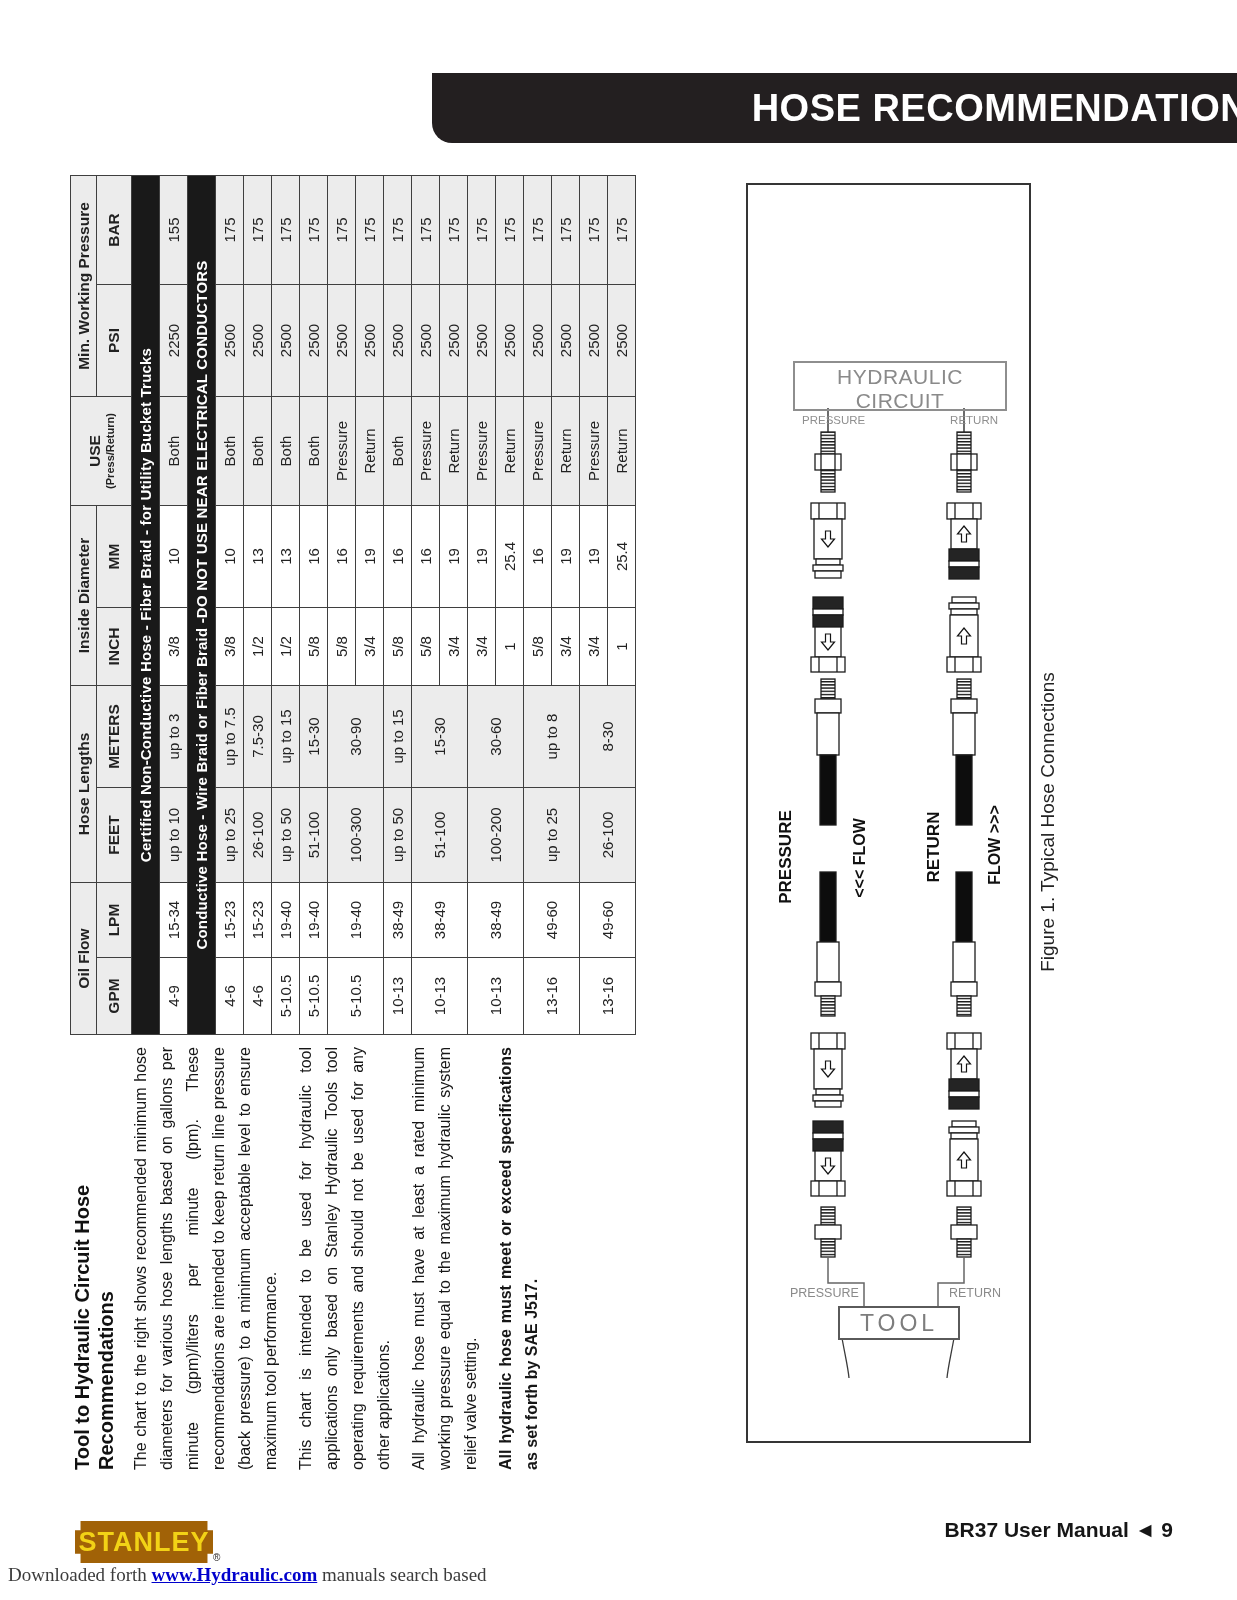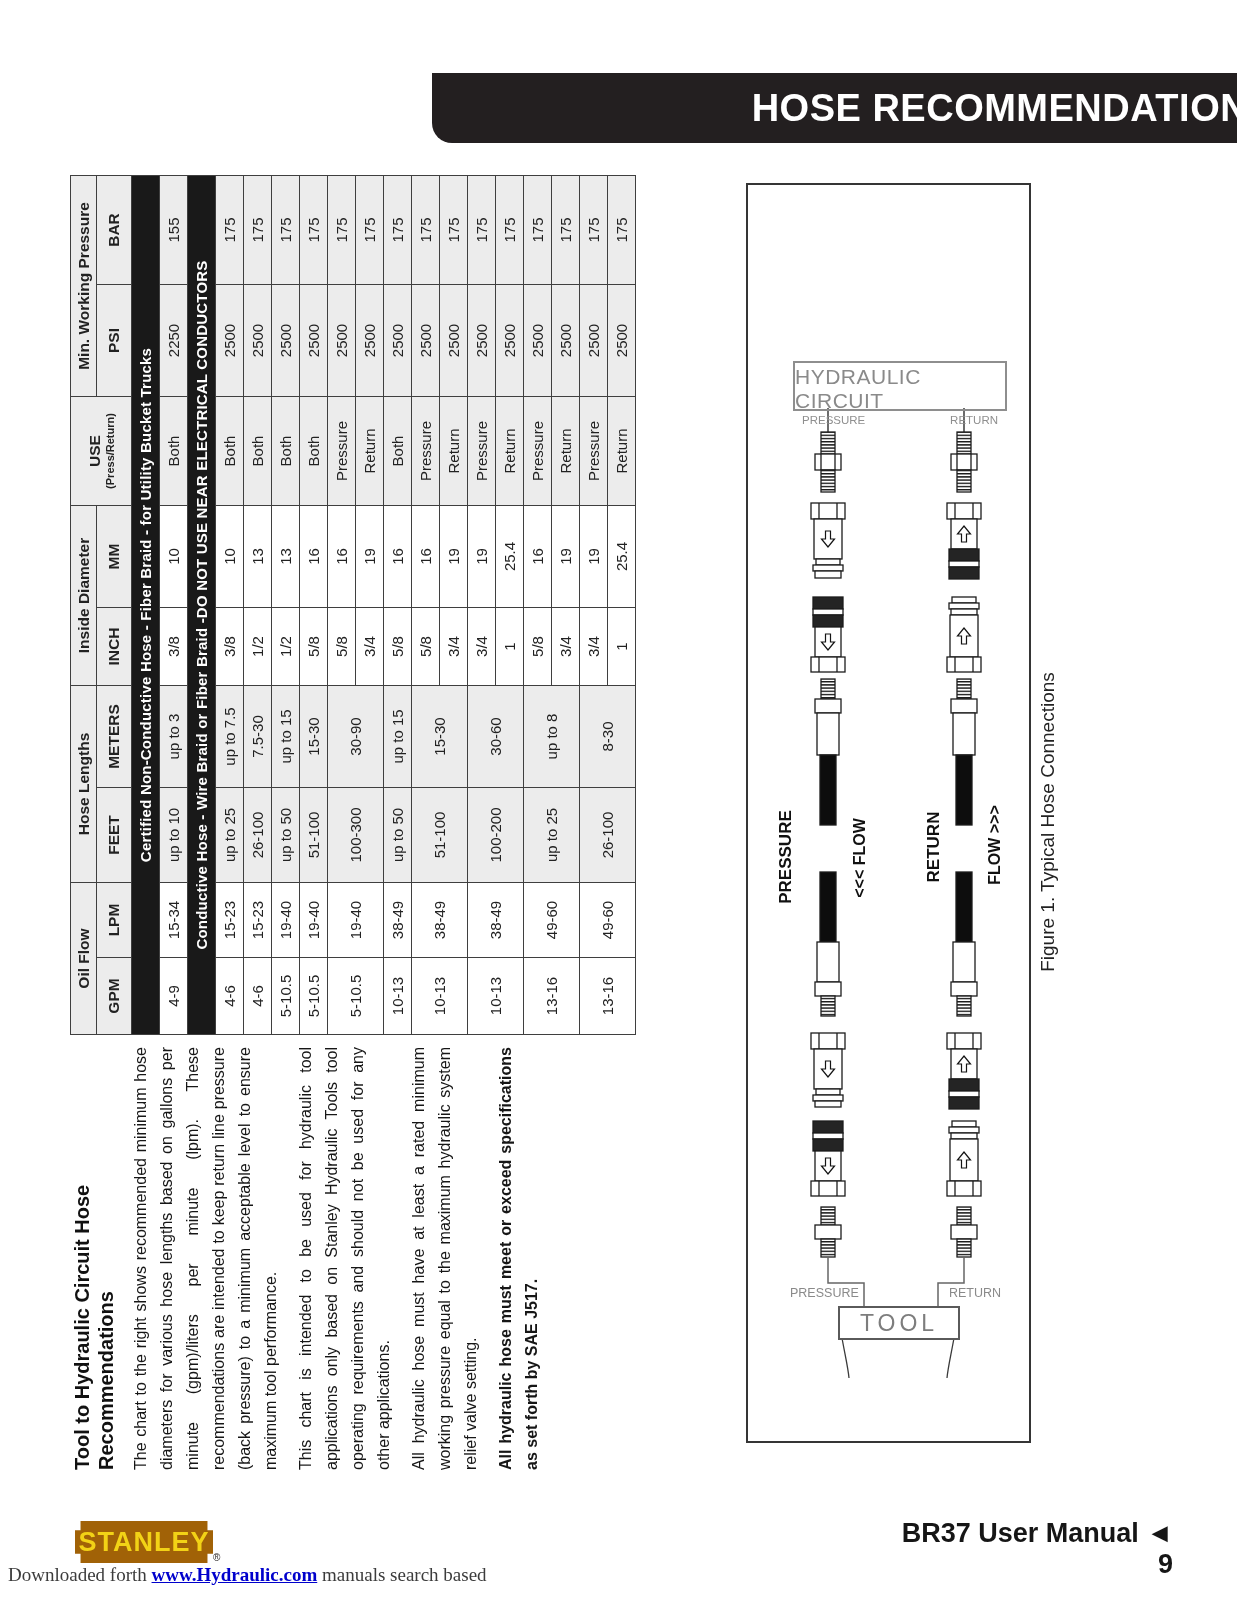--- a/index.html
+++ b/index.html
@@ -32,21 +32,21 @@
   table.hose td.shade{background:#ececec;}
   table.hose tr.band-row td{background:#191919;color:#fff;font-weight:bold;font-size:15px;
              height:27px;letter-spacing:.2px;}
   .use-th .sub{display:block;font-size:11px;font-weight:bold;}
 
   
   .figure{position:absolute;left:746px;top:183px;width:281px;height:1256px;
           border:2px solid #353535;background:#fff;}
   .circuit-box{position:absolute;left:45px;top:176px;width:210px;height:46px;
           border:2px solid #8e8e8e;color:#8a8a8a;}
-  .circuit-title{font-size:21px;letter-spacing:.5px;text-align:left;margin-top:2px;}
+  .circuit-title{font-size:21px;letter-spacing:.5px;text-align:center;margin-top:2px;}
   .circuit-ports{display:flex;justify-content:space-between;padding:0 7px;font-size:11.5px;
           margin-top:1px;color:#8f8f8f;}
   .hose-svg{position:absolute;left:0;top:0;}
   .vlabel{position:absolute;white-space:nowrap;font-weight:bold;color:#111;
           transform:translate(-50%,-50%) rotate(-90deg);}
   .vl-17{font-size:17px;} .vl-16{font-size:16px;}
   .tool-port{position:absolute;font-size:12.5px;color:#8a8a8a;}
   .tool-box{position:absolute;left:90px;top:1121px;width:118px;height:30px;
           border:2px solid #5a5a5a;color:#7d7d7d;text-align:center;line-height:30px;
           font-size:23px;letter-spacing:4px;}
@@ -55,21 +55,21 @@
           transform:translate(-50%,-50%) rotate(-90deg);font-size:19px;color:#222;}
 
   
   .logo{position:absolute;left:75px;top:1521px;width:138px;height:42px;background:#a16207;
         clip-path:polygon(4% 0,96% 0,96% 22%,100% 22%,100% 78%,96% 78%,96% 100%,4% 100%,
                           4% 78%,0 78%,0 22%,4% 22%);}
   .logo span{display:block;text-align:center;line-height:42px;color:#f2d216;font-weight:bold;
         font-size:27px;letter-spacing:1px;}
   .logo-r{position:absolute;left:213px;top:1552px;font-size:10px;color:#231f20;}
   .manual-line{position:absolute;left:900px;top:1518px;width:273px;text-align:right;
-        font-weight:bold;font-size:27px;color:#161616;}
+        font-weight:bold;font-size:21px;color:#161616;}
   .dl-line{position:absolute;left:8px;top:1564px;font-family:"Liberation Serif",serif;
         font-size:19px;color:#3c3c3c;}
   .dl-line a{color:#0000cc;font-weight:bold;text-decoration:underline;}
 </style>
 </head>
 <body>
 
 <div class="page">
 
   <div class="banner">

